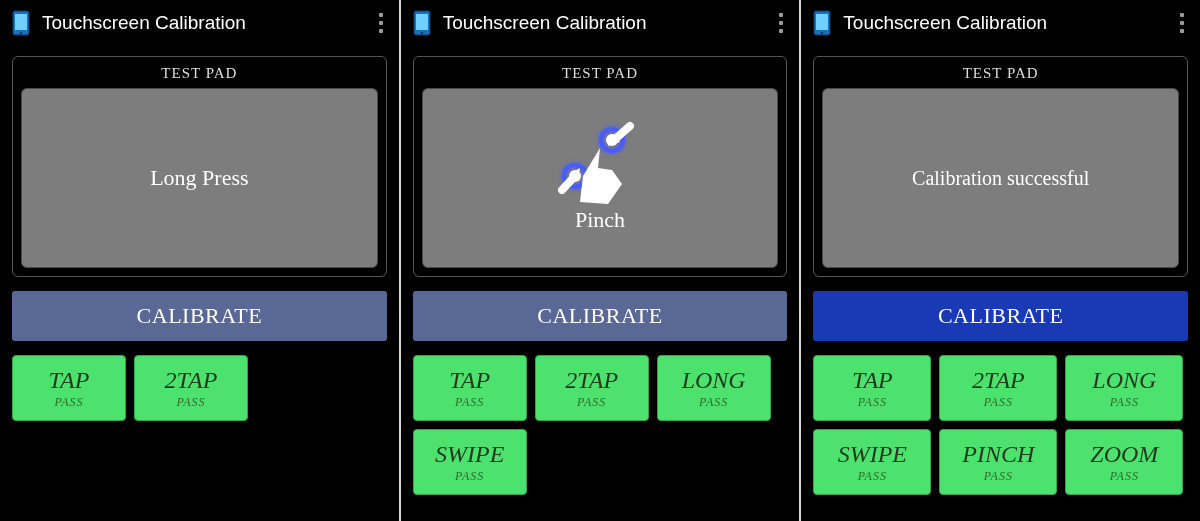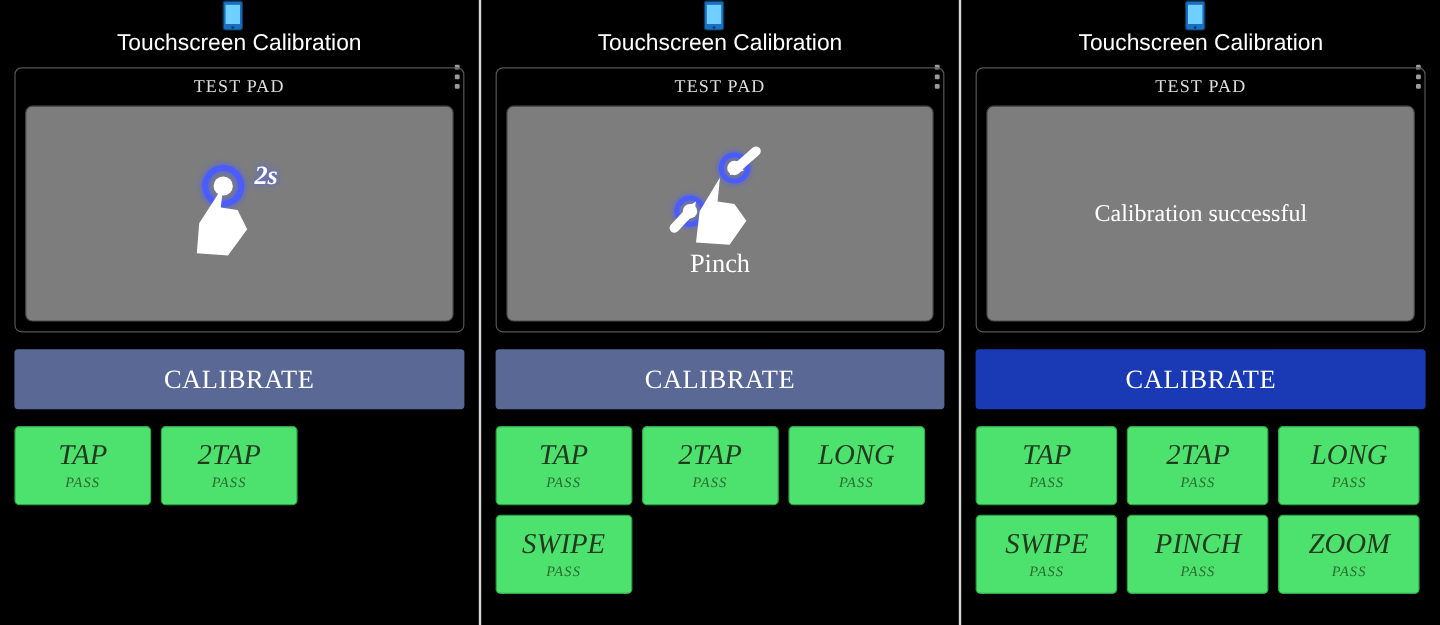--- a/index.html
+++ b/index.html
@@ -19,21 +19,20 @@
     overflow: hidden;
   }
   .actionbar {
     height: 46px;
     display: flex;
     align-items: center;
     padding: 0 10px;
     color: #fff;
     font-family: Arial, sans-serif;
     font-size: 19px;
-    flex-direction: column;
   }
   .app-icon {
     width: 22px;
     height: 28px;
     margin-right: 10px;
     display: flex;
     align-items: center;
     justify-content: center;
   }
   .overflow {
@@ -169,38 +168,21 @@
     <div class="overflow">
         <span></span>
         <span></span>
         <span></span>
       </div>
   </div>
   <div class="content">
     <div class="testpad-wrap">
       <div class="testpad-label">TEST PAD</div>
       <div class="testpad">
-        <div class="testpad-icon">
-          <svg width="110" height="90" viewBox="0 0 110 90">
-            <defs>
-              <filter id="glow1" x="-50%" y="-50%" width="200%" height="200%">
-                <feGaussianBlur stdDeviation="3" result="b"></feGaussianBlur>
-                <feMerge>
-                    <feMergeNode in="b"></feMergeNode>
-                    <feMergeNode in="SourceGraphic"></feMergeNode>
-                  </feMerge>
-              </filter>
-            </defs>
-            <circle cx="42" cy="24" r="15" fill="none" stroke="#4a5bff" stroke-width="5" filter="url(#glow1)"></circle>
-            <circle cx="42" cy="24" r="8" fill="#fff"></circle>
-            <path d="M42 24 L40 42 L54 44 L62 60 L46 82 L20 80 L22 55 Z" fill="#fff"></path>
-            <text x="68" y="22" font-family="Georgia" font-size="22" font-weight="bold" font-style="italic" fill="#4a5bff" filter="url(#glow1)">2s</text>
-            <text x="68" y="22" font-family="Georgia" font-size="22" font-weight="bold" font-style="italic" fill="#fff">2s</text>
-          </svg>
-        </div>
+        <div class="testpad-title">Long Press</div>
       </div>
     </div>
     <button class="calibrate-btn calib-soft">CALIBRATE</button>
     <div class="tiles">
       <div class="tile">
         <span class="tile-label">TAP</span>
         <span class="tile-status">PASS</span>
       </div>
       <div class="tile">
         <span class="tile-label">2TAP</span>

